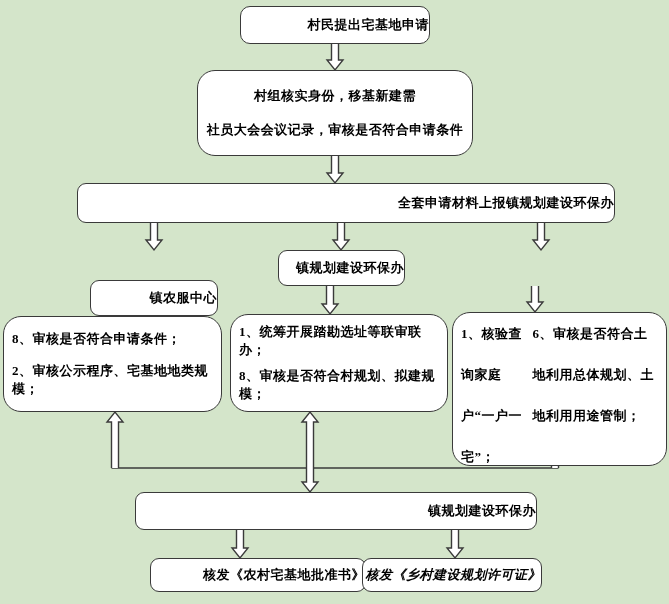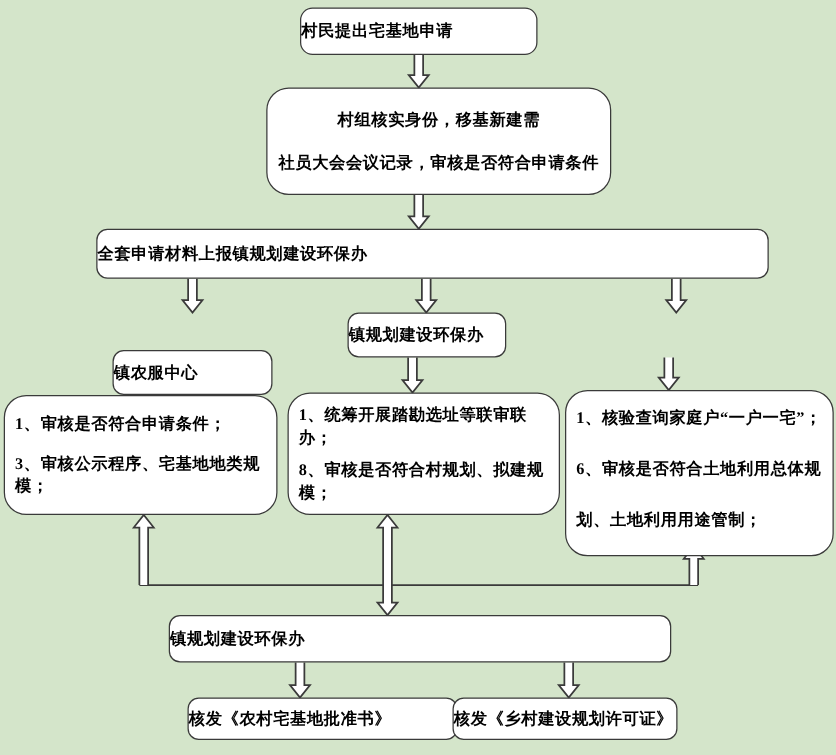--- a/index.html
+++ b/index.html
@@ -18,51 +18,51 @@
     box-sizing:border-box;
     background:#ffffff;
     border:1.6px solid #3a3a3a;
     color:#000;
     font-weight:bold;
     font-size:13px;
     letter-spacing:0.5px;
     z-index:2;
     display:flex;
     align-items:center;
-    justify-content:flex-start;
+    justify-content:flex-end;
     text-align:center;
   }
   .node p{margin:0;}
   .multi{
     flex-direction:column;
     justify-content:space-evenly;
     align-items:center;
   }
   .list{
     flex-direction:column;
     justify-content:space-evenly;
     align-items:flex-start;
     text-align:left;
     padding:0 8px;
   }
   #node-apply        {left:240px; top:6px;   width:190px; height:38px; border-radius:10px;}
-  #node-verify       {left:197px; top:70px;  width:276px; height:86px; border-radius:18px;margin-left:16px;}
+  #node-verify       {left:197px; top:70px;  width:276px; height:86px; border-radius:18px;}
   #node-submit       {left:77px;  top:183px; width:538px; height:40px; border-radius:9px;}
   #node-office-agri  {left:90px;  top:250px; width:128px; height:36px; border-radius:9px;margin-top:30px;}
   #node-office-plan  {left:278px; top:250px; width:127px; height:36px; border-radius:9px;}
   #node-office-res   {left:473px; top:250px; width:135px; height:36px; border-radius:9px;}
   #node-tasks-agri   {left:3px;   top:316px; width:219px; height:96px; border-radius:18px;}
   #node-tasks-plan   {left:230px; top:314px; width:218px; height:98px; border-radius:18px;font-family:Liberation Serif, serif;}
-  #node-tasks-res    {left:452px; top:312px; width:215px; height:133px;border-radius:18px;
+  #node-tasks-res    {left:452px; top:312px; width:215px; height:154px;border-radius:18px;
                       padding:0 8px; line-height:41px; justify-content:flex-start;
-                      flex-direction:column; align-items:flex-start; text-align:left;}
+                      flex-direction:row; align-items:flex-start; text-align:left;}
   #node-tasks-res p  {line-height:41px;}
   #node-review       {left:135px; top:492px; width:402px; height:38px; border-radius:9px;}
   #node-issue-left   {left:150px; top:558px; width:216px; height:34px; border-radius:9px;}
-  #node-issue-right  {left:362px; top:558px; width:180px; height:34px; border-radius:9px;}
+  #node-issue-right  {left:362px; top:558px; width:180px; height:34px; border-radius:9px;font-style:italic;}
   #connectors{
     position:absolute; left:0; top:0; z-index:1;
   }
   #connectors path{
     fill:#ffffff;
     stroke:#3a3a3a;
     stroke-width:1.4;
   }
   #connectors .line{
     fill:none;
@@ -111,22 +111,22 @@
   <div class="node" id="node-office-agri">
     <p>镇农服中心</p>
   </div>
 
   <div class="node" id="node-office-plan">
     <p>镇规划建设环保办</p>
   </div>
 
 
   <div class="node list" id="node-tasks-agri">
-    <p>1、审核是否符合申请条件；</p>
-    <p>3、审核公示程序、宅基地地类规模；</p>
+    <p>8、审核是否符合申请条件；</p>
+    <p>2、审核公示程序、宅基地地类规模；</p>
   </div>
 
   <div class="node list" id="node-tasks-plan">
     <p>1、统筹开展踏勘选址等联审联办；</p>
     <p>8、审核是否符合村规划、拟建规模；</p>
   </div>
 
   <div class="node" id="node-tasks-res">
     <p>1、核验查询家庭户“一户一宅”；</p>
     <p>6、审核是否符合土地利用总体规划、土地利用用途管制；</p>

